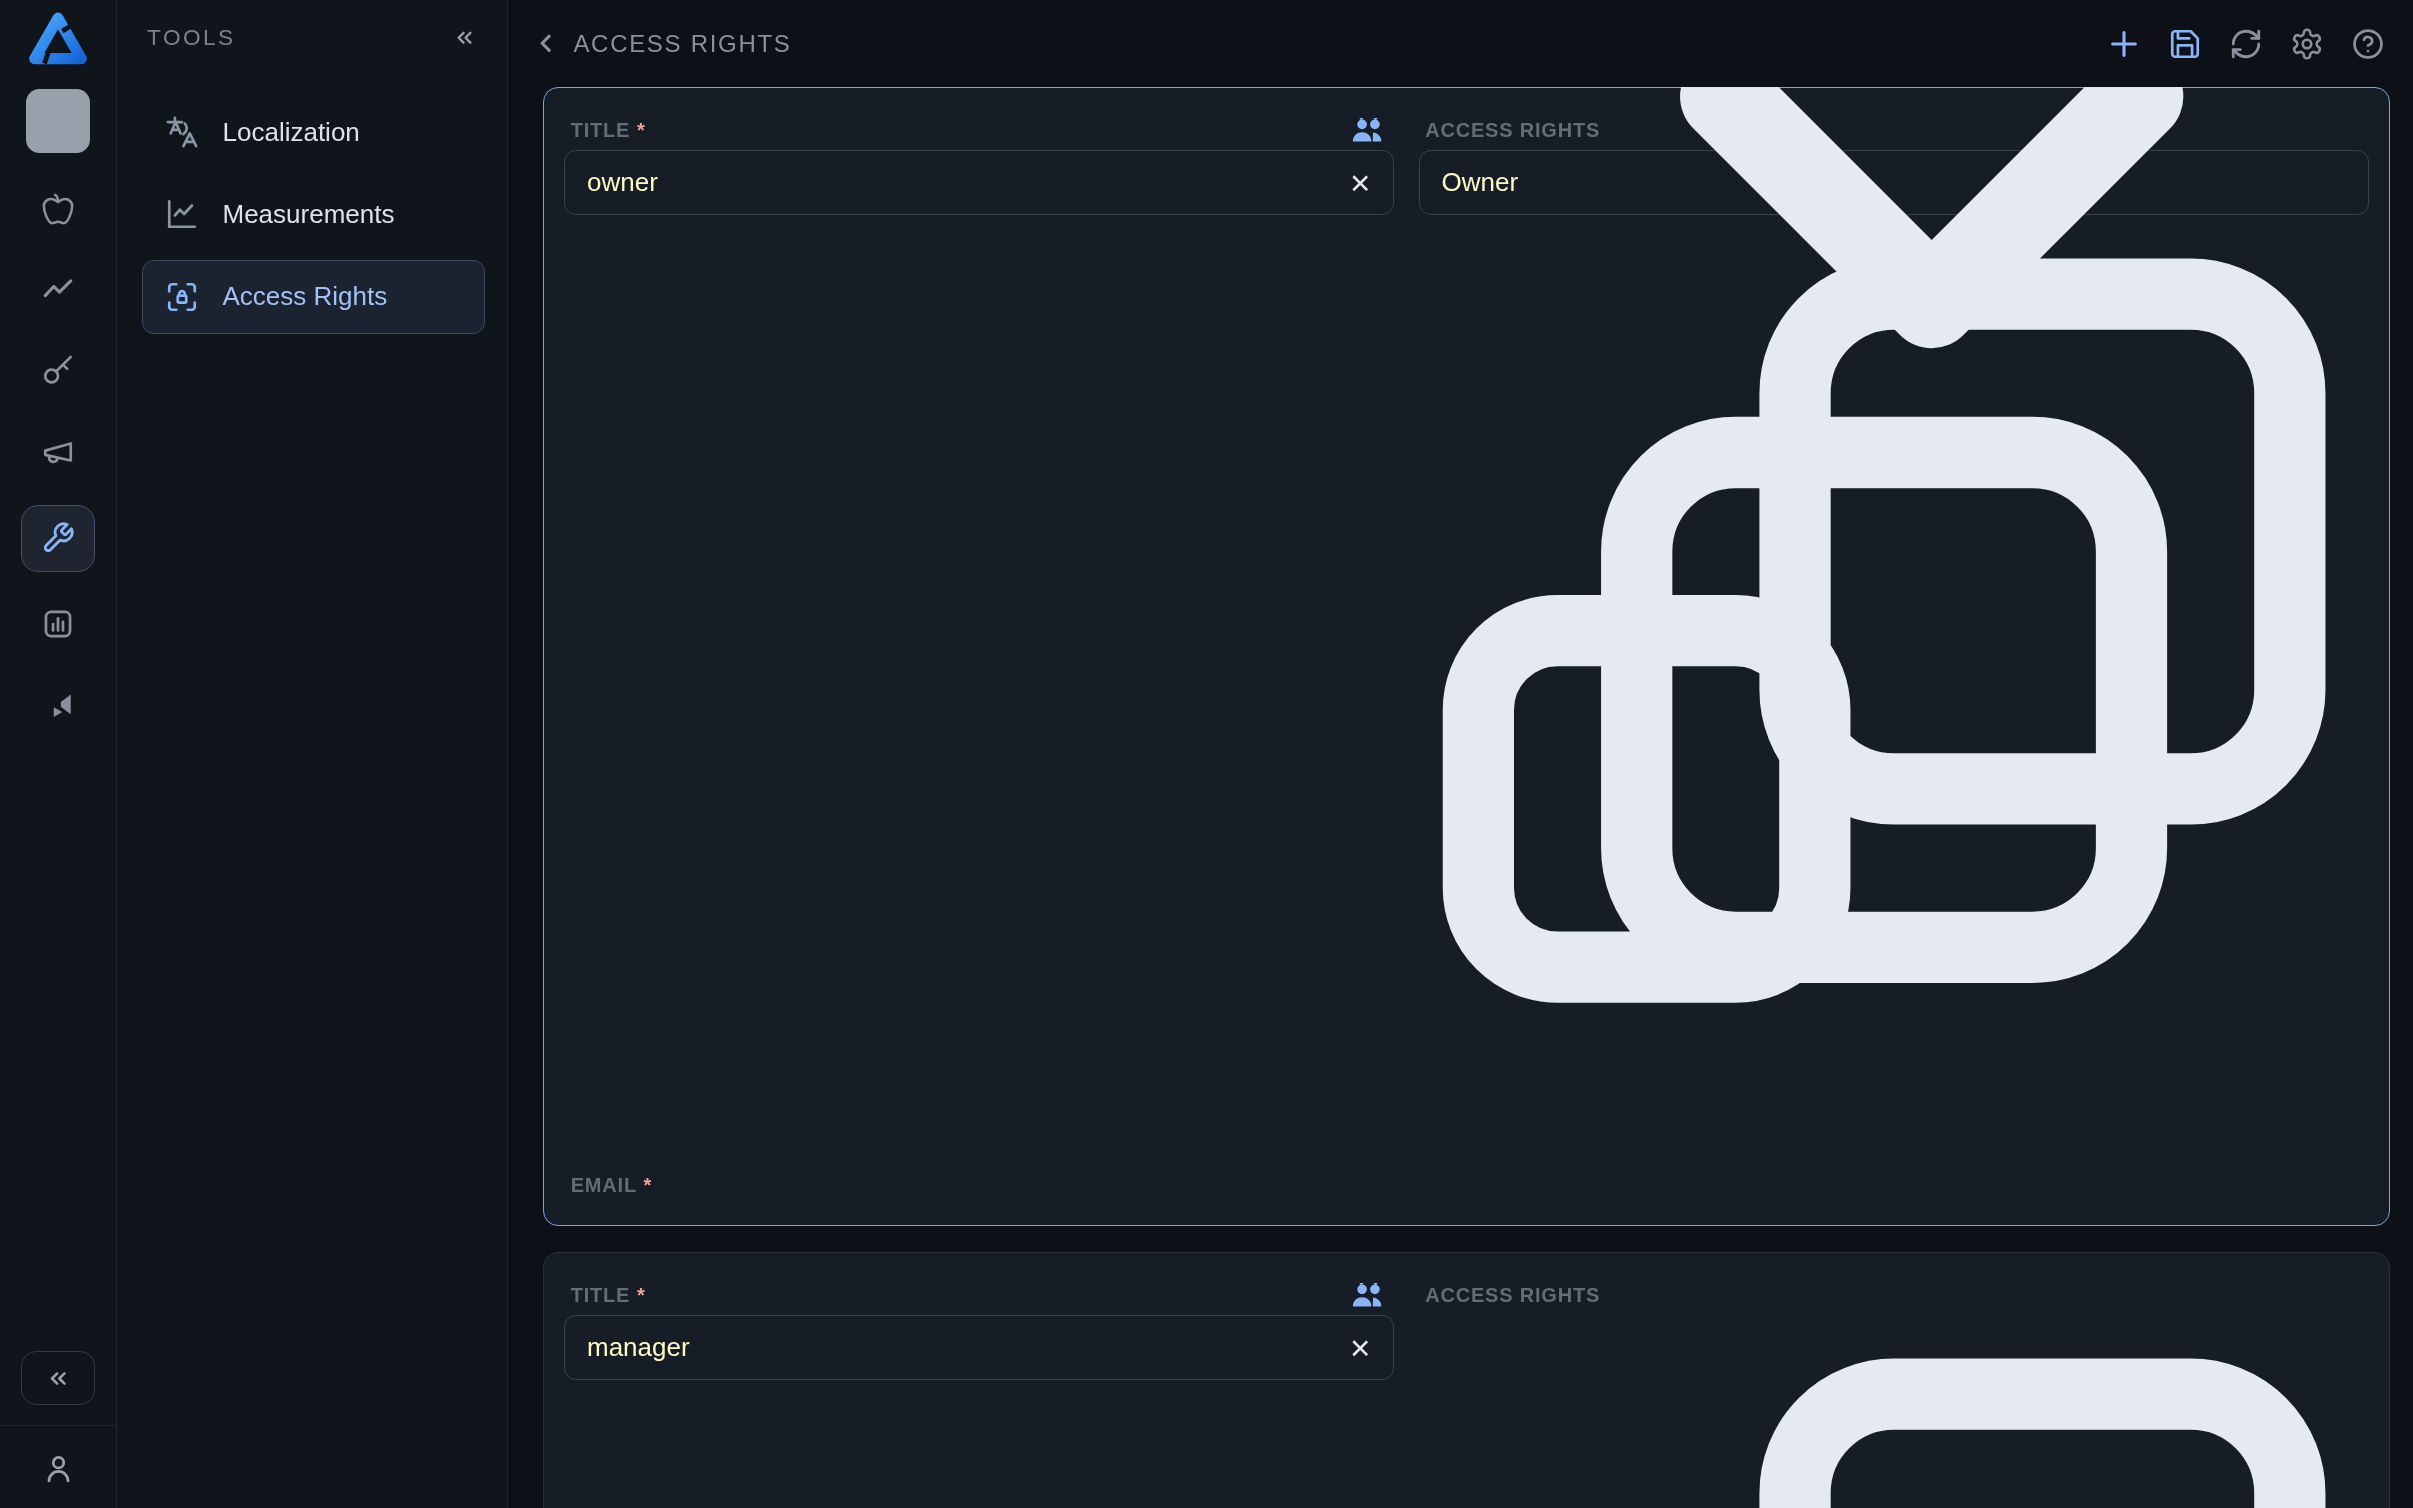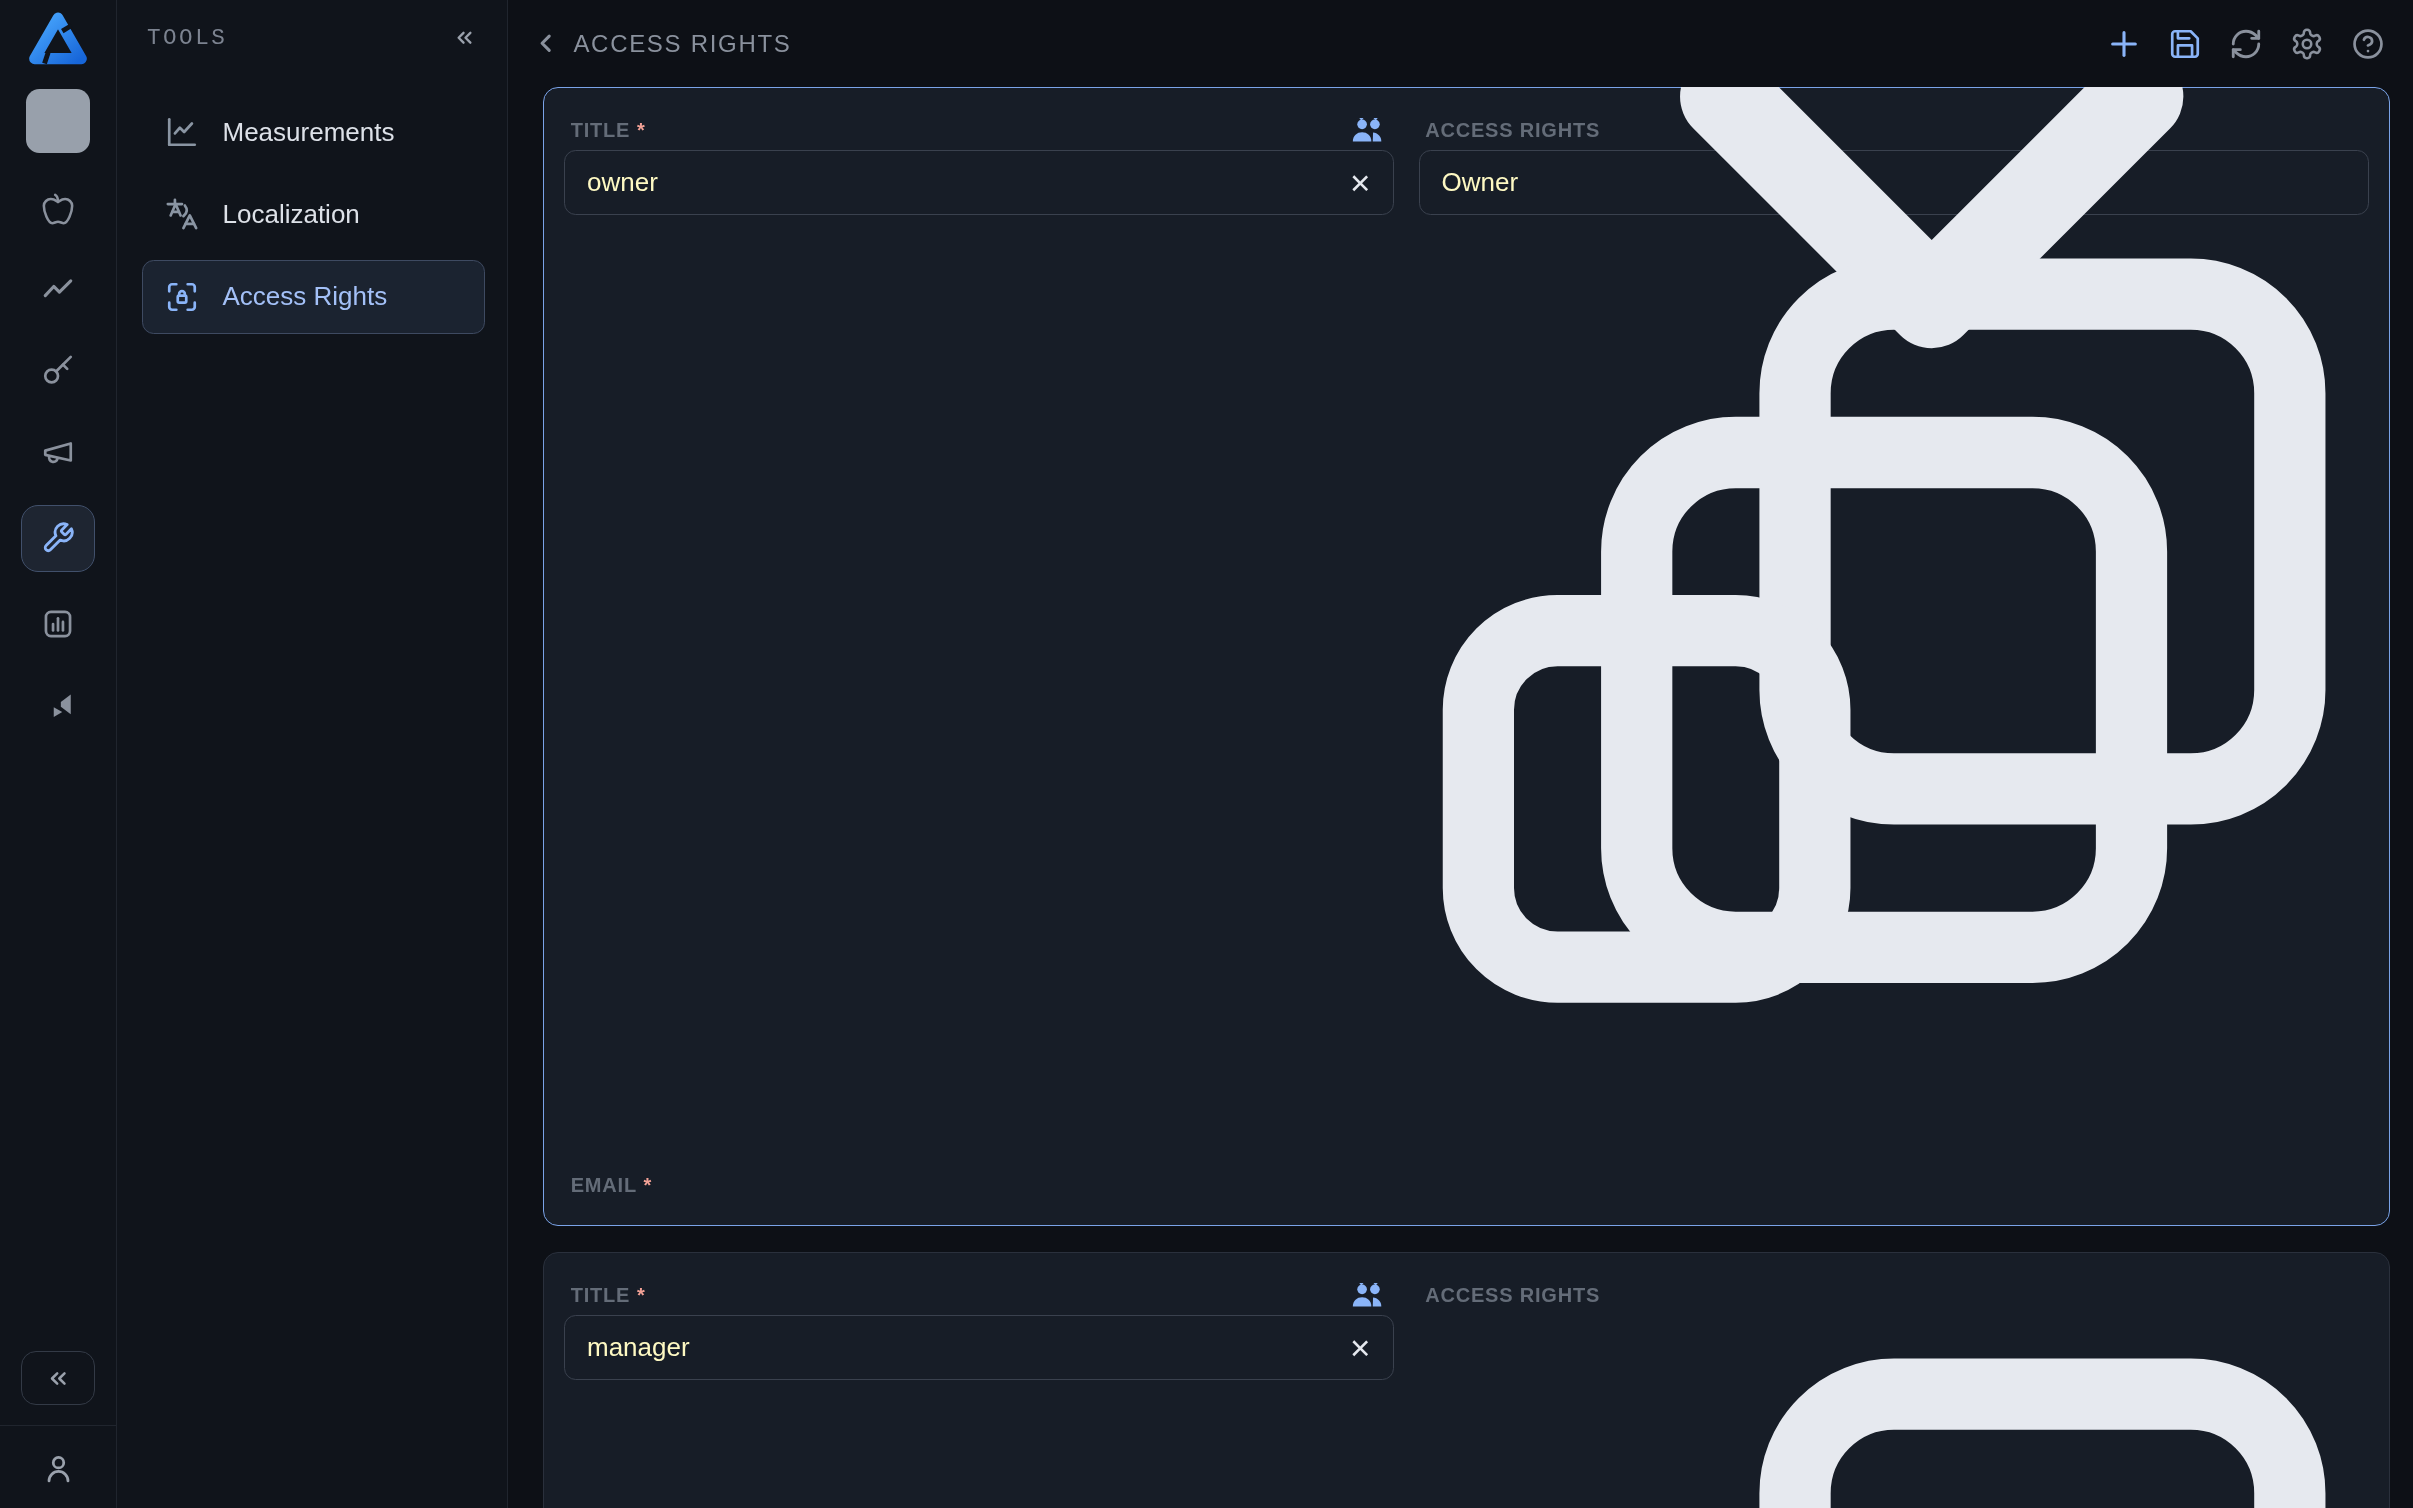--- a/index.html
+++ b/index.html
@@ -22,21 +22,21 @@
                      border:1.7px solid #41506b; display:flex; align-items:center; justify-content:center; }
   .rail-active-box .rail-ic { color:#8ab4f8; }
   .rail-bottom { margin-top:auto; width:100%; display:flex; flex-direction:column; align-items:center; }
   .collapse-btn { width:74px; height:54px; border:1.7px solid #333a46; border-radius:15px;
                   display:flex; align-items:center; justify-content:center; color:#9aa1ac; margin-bottom:20px; }
   .rail-divider { width:100%; border-top:0.8px solid #20252e; }
   .rail-person { margin:25px 0 22px; color:#9aa1ac; }
 
   
   .sidebar { width:391px; flex:none; background:#10141b; border-right:0.8px solid #20252e; padding:25px 22px 0 25px; }
-  .sidebar-head { display:flex; align-items:center; justify-content:space-between; padding:0 6.7px 0 5px;font-family:Liberation Mono, monospace; }
+  .sidebar-head { display:flex; align-items:center; justify-content:space-between; padding:0 6.7px 0 5px; }
   .sidebar-title { font-size:22.6px; letter-spacing:2.5px; color:#7c8390; }
   .sidebar-collapse { color:#9aa1ac; }
   .nav { margin-top:44px; display:flex; flex-direction:column; gap:8.4px; }
   .nav-item { height:74px; display:flex; align-items:center; gap:23.5px; padding:0 22px;
               border-radius:11.7px; border:1.7px solid transparent; font-size:26px; color:#dde1e8; cursor:pointer; }
   .nav-item .nav-ic { width:34px; height:34px; color:#8a95a3; flex:none; }
   .nav-item.active { background:#1b2330; border-color:#3e4a61; color:#a3c0f7; }
   .nav-item.active .nav-ic { color:#8ab4f8; }
 
   
@@ -193,37 +193,37 @@
   <div class="sidebar-head">
     <div class="sidebar-title">TOOLS</div>
     <svg class="sidebar-collapse" width="27" height="23.5" viewBox="0 0 24 24" fill="none" stroke="currentColor" stroke-width="2.4" stroke-linecap="round" stroke-linejoin="round">
       <polyline points="11 17 6 12 11 7"></polyline>
         <polyline points="18 17 13 12 18 7"></polyline>
     </svg>
   </div>
   <div class="nav">
     <div class="nav-item">
       <svg class="nav-ic" viewBox="0 0 24 24" fill="none" stroke="currentColor" stroke-width="1.9" stroke-linecap="round" stroke-linejoin="round">
-        <path d="M3 3v18"></path>
-          <path d="M3 21h18"></path>
-          <path d="m7 13 3.5-4 3 3L19 6"></path>
-      </svg>
-      <span>Measurements</span>
-    </div>
-    <div class="nav-item">
-      <svg class="nav-ic" viewBox="0 0 24 24" fill="none" stroke="currentColor" stroke-width="1.9" stroke-linecap="round" stroke-linejoin="round">
         <path d="M2 5h10"></path>
           <path d="M7 2v3"></path>
           <path d="m4 13 3.5-8L11 13"></path>
           <path d="M5.2 10.5h4.6"></path>
         <path d="m13 22 4.5-9 4.5 9"></path>
           <path d="M14.6 19h5.8"></path>
           <path d="M14 6c2 2.5 2 5-1 7.5"></path>
       </svg>
       <span>Localization</span>
+    </div>
+    <div class="nav-item">
+      <svg class="nav-ic" viewBox="0 0 24 24" fill="none" stroke="currentColor" stroke-width="1.9" stroke-linecap="round" stroke-linejoin="round">
+        <path d="M3 3v18"></path>
+          <path d="M3 21h18"></path>
+          <path d="m7 13 3.5-4 3 3L19 6"></path>
+      </svg>
+      <span>Measurements</span>
     </div>
     <div class="nav-item active">
       <svg class="nav-ic" viewBox="0 0 24 24" fill="none" stroke="currentColor" stroke-width="1.9" stroke-linecap="round" stroke-linejoin="round">
         <path d="M3 8V5a2 2 0 0 1 2-2h3"></path>
           <path d="M16 3h3a2 2 0 0 1 2 2v3"></path>
         <path d="M21 16v3a2 2 0 0 1-2 2h-3"></path>
           <path d="M8 21H5a2 2 0 0 1-2-2v-3"></path>
         <rect x="9" y="11" width="6" height="5" rx="1"></rect>
           <path d="M10 11V9.8a2 2 0 0 1 4 0V11"></path>
       </svg>

